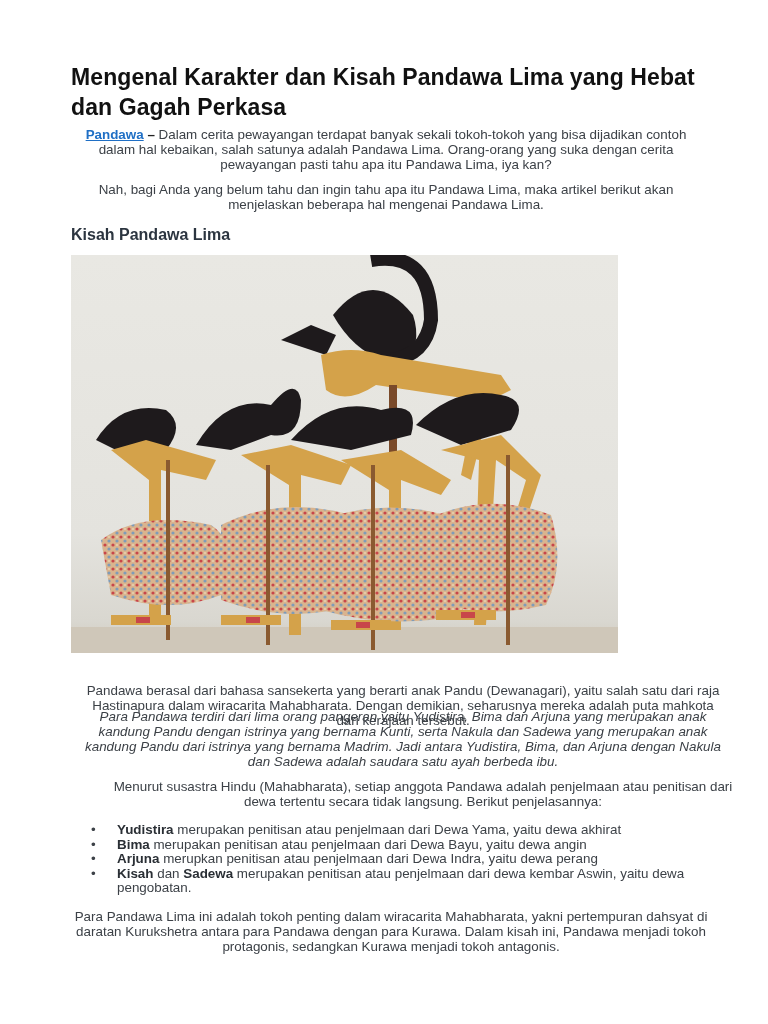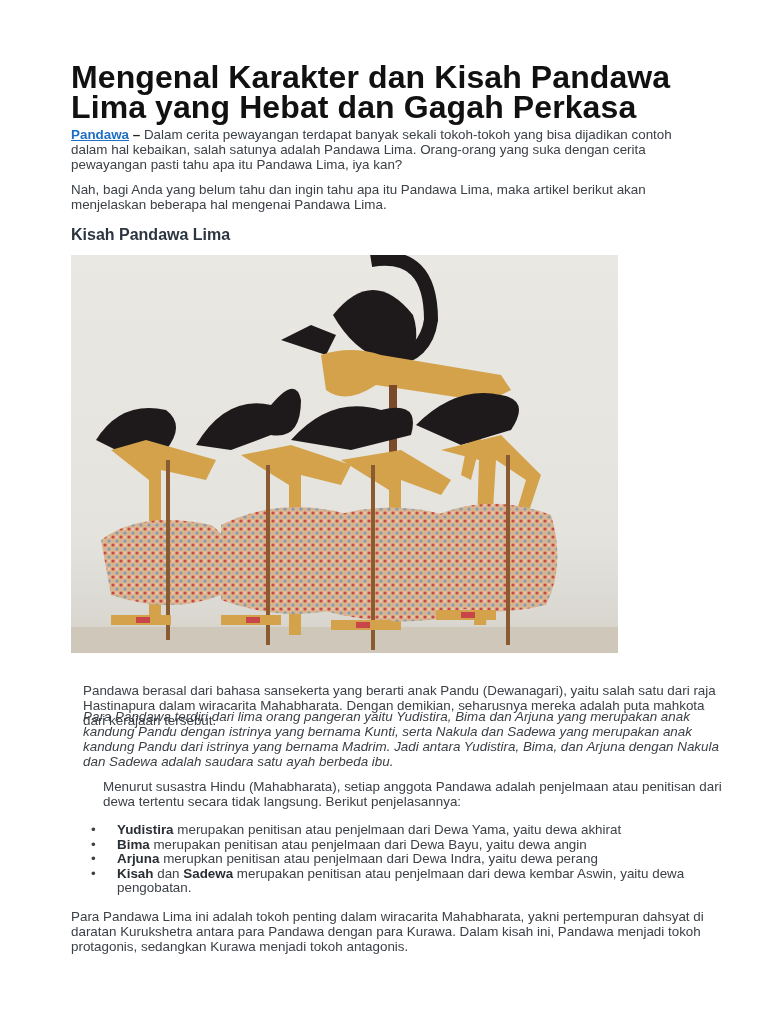--- a/index.html
+++ b/index.html
@@ -1,21 +1,21 @@
 <!DOCTYPE html>
 <html><head>
 <meta charset="utf-8">
 <style>
   html, body { margin: 0; padding: 0; background: #ffffff; }
   body { width: 768px; height: 1024px; overflow: hidden; position: relative;
          font-family: "Liberation Sans", sans-serif; color: #3a3f45; }
   .page { position: absolute; left: 71px; top: 0; width: 640px; }
   h1 { position: absolute; left: 0; top: 62px; margin: 0; width: 640px;
-       font-size: 32px; line-height: 30px; font-weight: bold; color: #111111; letter-spacing: 0.1px; }
-  p { margin: 0; font-size: 13.4px; line-height: 15px; color: #3c4147; }
+       font-size: 23px; line-height: 30px; font-weight: bold; color: #111111; letter-spacing: 0.1px; }
+  p { margin: 0; font-size: 13.4px; line-height: 15px; color: #3c4147; text-align: center; }
   .p1 { position: absolute; top: 127px; left: 0; width: 630px; }
   .p2 { position: absolute; top: 182px; left: 0; width: 630px; }
   h2 { position: absolute; top: 222px; left: 0; margin: 0; font-size: 16px; font-weight: bold;
        color: #2c3540; line-height: 26px; }
   a.link { color: #1f6fc5; font-weight: bold; text-decoration: underline; }
   .dash { font-weight: bold; color: #222; }
   .figure { position: absolute; left: 0; top: 255px; width: 547px; height: 398px;
             background: linear-gradient(180deg, #e9e8e3 0%, #e4e3de 70%, #d9d7d0 92%, #cfc8bc 100%);
             overflow: hidden; }
   .p3 { position: absolute; top: 654px; left: 12px; width: 640px; margin-top: 29px; }

